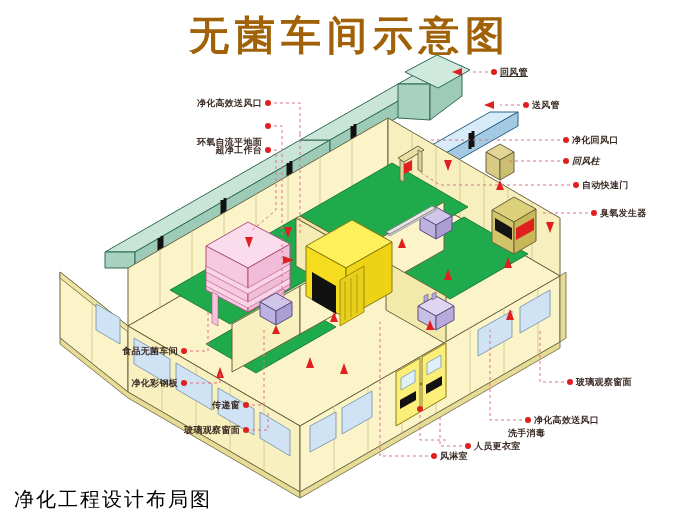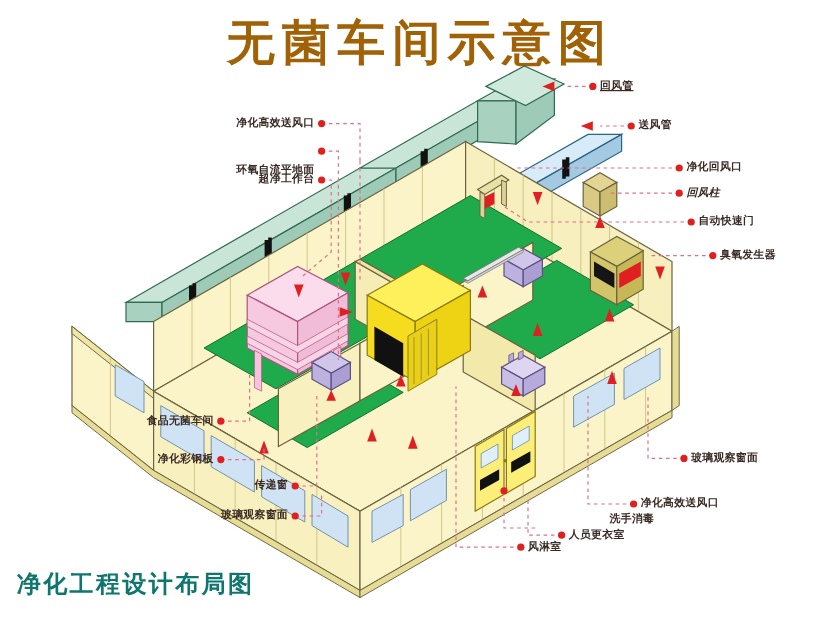--- a/index.html
+++ b/index.html
@@ -2,22 +2,22 @@
 <html><head>
 <meta charset="utf-8">
 <style>
   html,body{margin:0;padding:0;background:#ffffff;}
   body{width:700px;height:516px;position:relative;overflow:hidden;
        font-family:"DejaVu Sans","Liberation Sans",sans-serif;}
   #stage{position:absolute;left:0;top:0;width:700px;height:516px;background:#fff;}
   .title{position:absolute;left:0;top:8px;width:700px;text-align:center;
          font-size:40px;font-weight:bold;color:#a16207;letter-spacing:6px;
          font-family:"DejaVu Sans","Liberation Sans",sans-serif;}
-  .footnote{position:absolute;left:14px;top:473px;font-size:20px;font-weight:bold;
-            color:#0f766e;letter-spacing:2px;}
+  .footnote{position:absolute;left:14px;top:486px;font-size:20px;font-weight:normal;
+            color:#000000;letter-spacing:2px;}
   svg{position:absolute;left:0;top:0;}
   .lbl{position:absolute;font-size:9px;font-weight:bold;color:#3a2a24;
        white-space:nowrap;line-height:10px;letter-spacing:0.3px;}
   .lbl.r{transform:translate(0,-50%);}
   .lbl.l{transform:translate(-100%,-50%);}
   .dot{position:absolute;width:6px;height:6px;border-radius:50%;background:#e02020;
        transform:translate(-50%,-50%);}
 </style>
 </head>
 <body>

